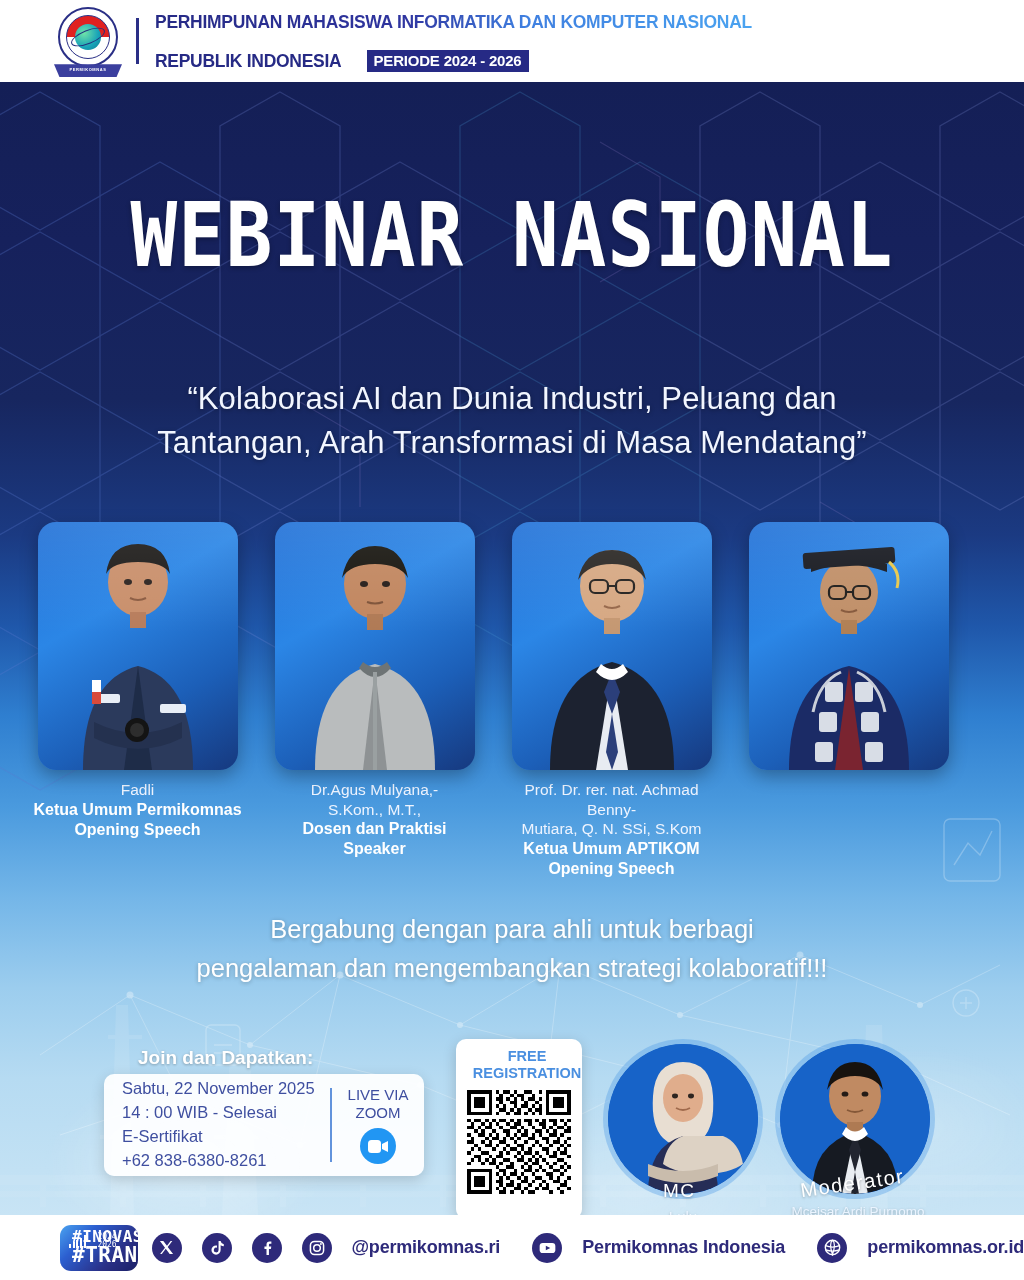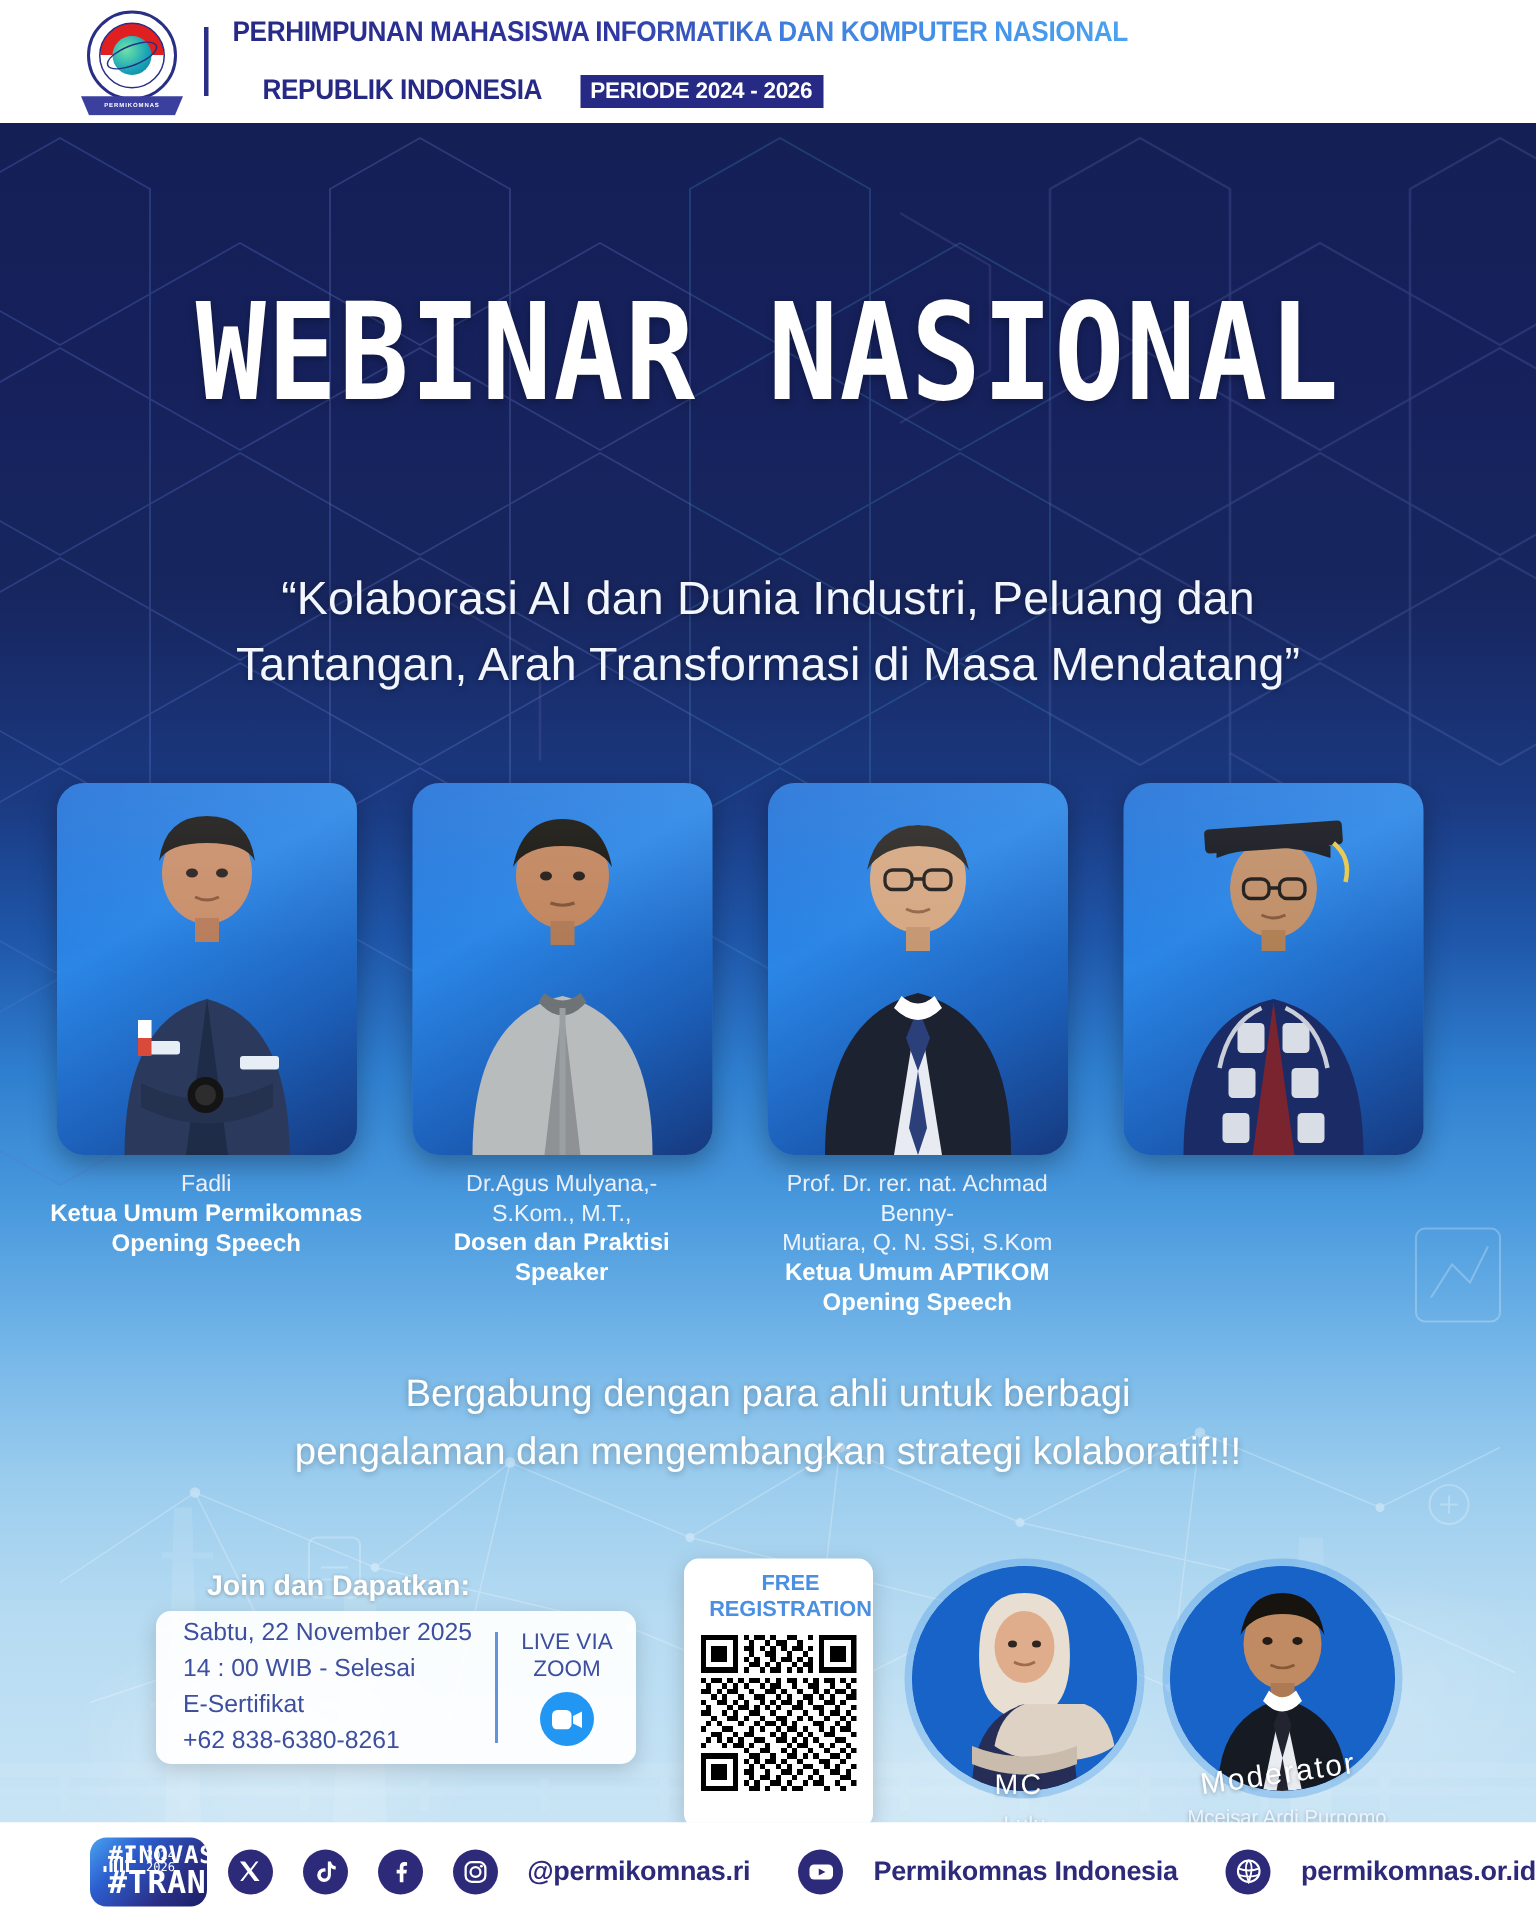--- a/index.html
+++ b/index.html
@@ -45,21 +45,21 @@
   .logo-ribbon span { color:#fff; font-size:4px; letter-spacing:.6px; font-weight:bold; }
   .header-divider { width:3px; height:46px; background:#2a2f86; margin:0 16px 0 12px; }
   .header-text { display:flex; flex-direction:column; gap:17px; }
   .hline1 {
     font-size:19px; font-weight:900; letter-spacing:-0.3px;
     font-family:"Liberation Sans Narrow","Liberation Sans",sans-serif;
     transform:scaleX(0.92); transform-origin:left center; white-space:nowrap;
     background:linear-gradient(to right,#262a85 0%,#2f35a0 42%,#3f7fe0 62%,#4aa3f0 100%);
     -webkit-background-clip:text; background-clip:text; color:transparent;
   }
-  .hline2row { display:flex; align-items:center; gap:9px;margin-left:20px; }
+  .hline2row { display:flex; align-items:center; gap:9px; }
   .hline2 {
     font-size:19px; font-weight:900; letter-spacing:-0.3px; color:#262a85;
     font-family:"Liberation Sans Narrow","Liberation Sans",sans-serif;
     transform:scaleX(0.92); transform-origin:left center; white-space:nowrap;
   }
   .periode-badge {
     background:#262a85; color:#fff; font-size:15px; font-weight:900;
     padding:2px 7px 3px; letter-spacing:-0.2px; white-space:nowrap;
     font-family:"Liberation Sans Narrow","Liberation Sans",sans-serif;
   }

